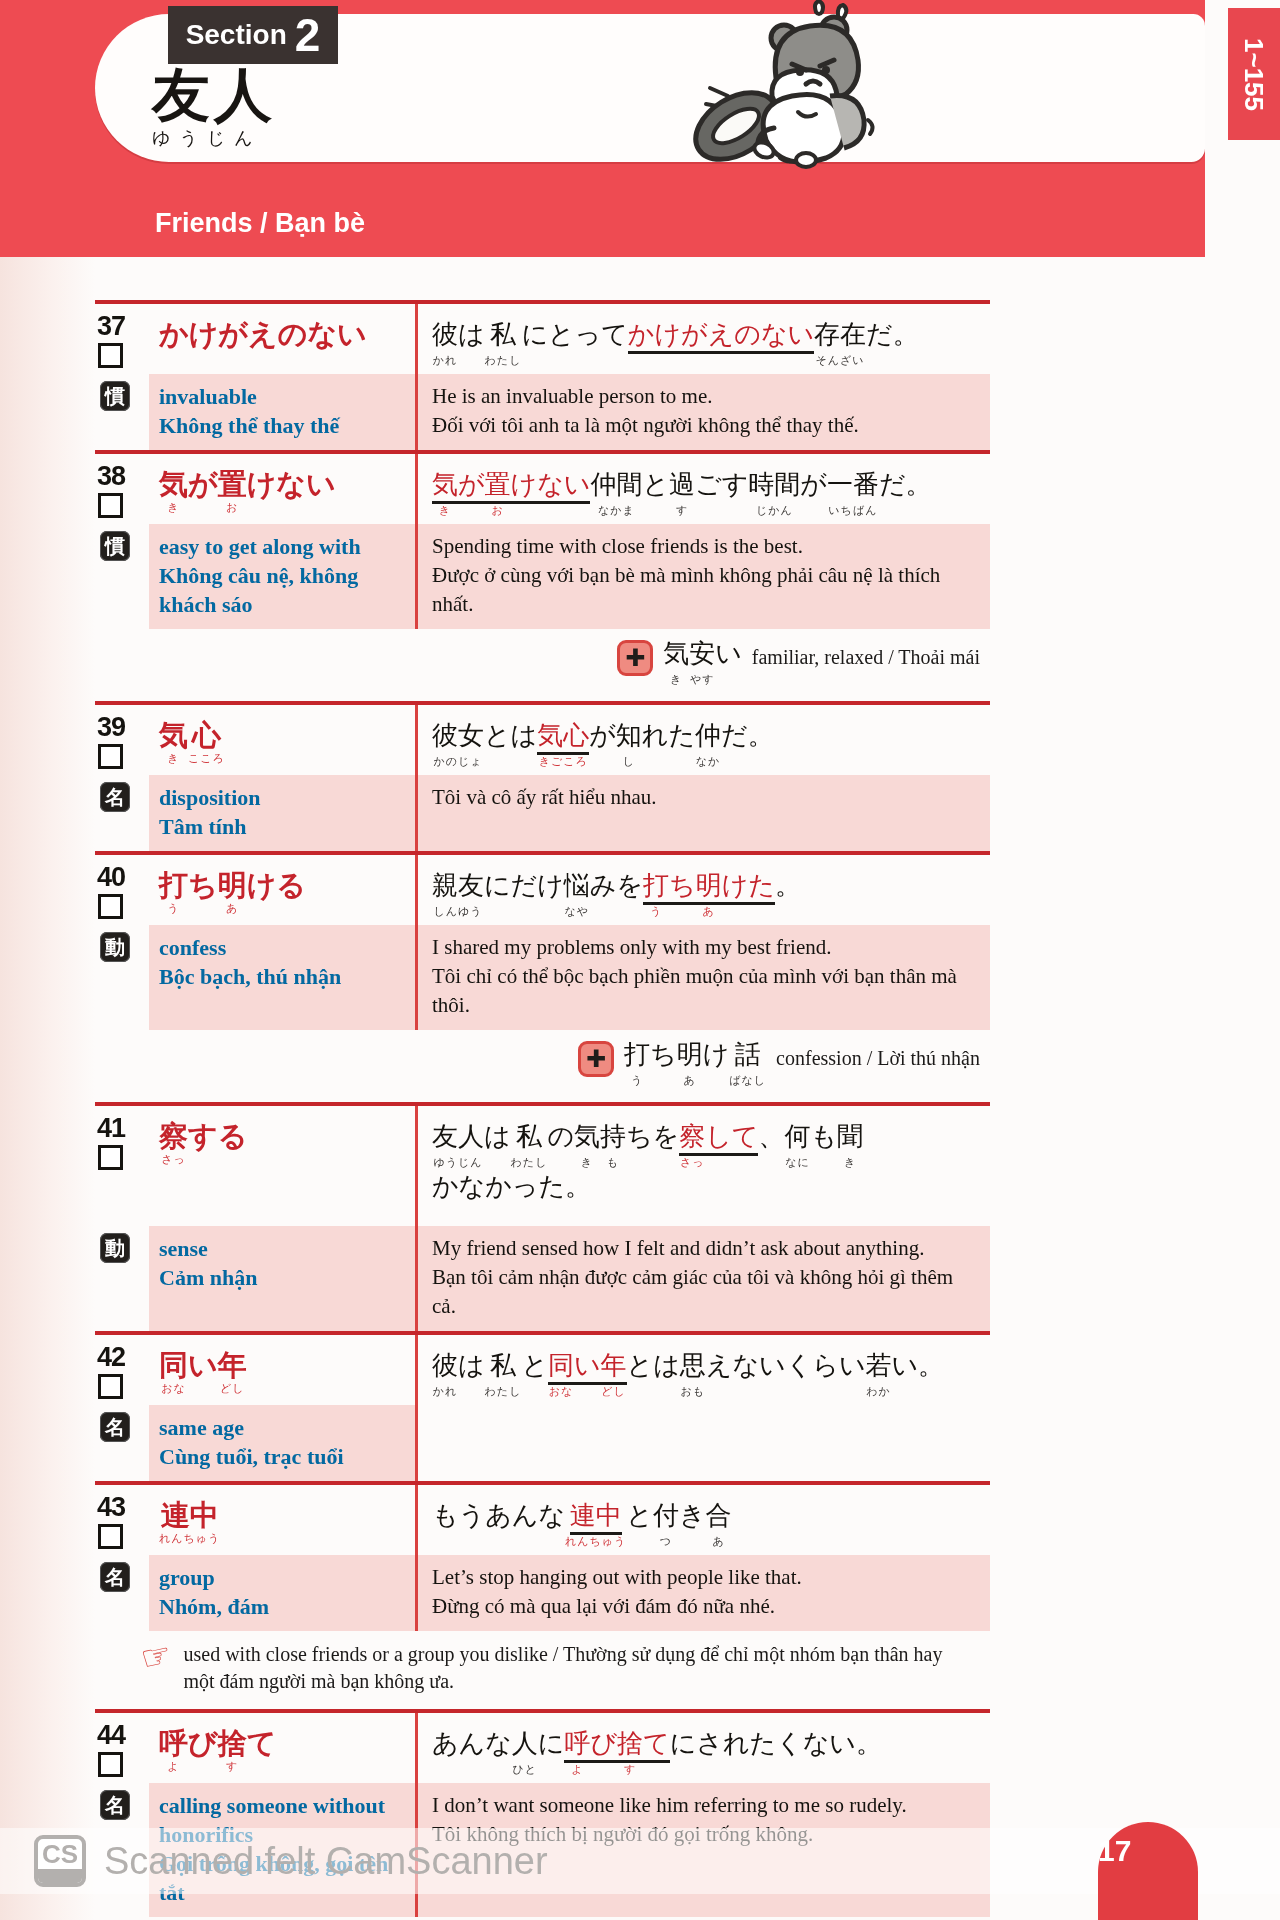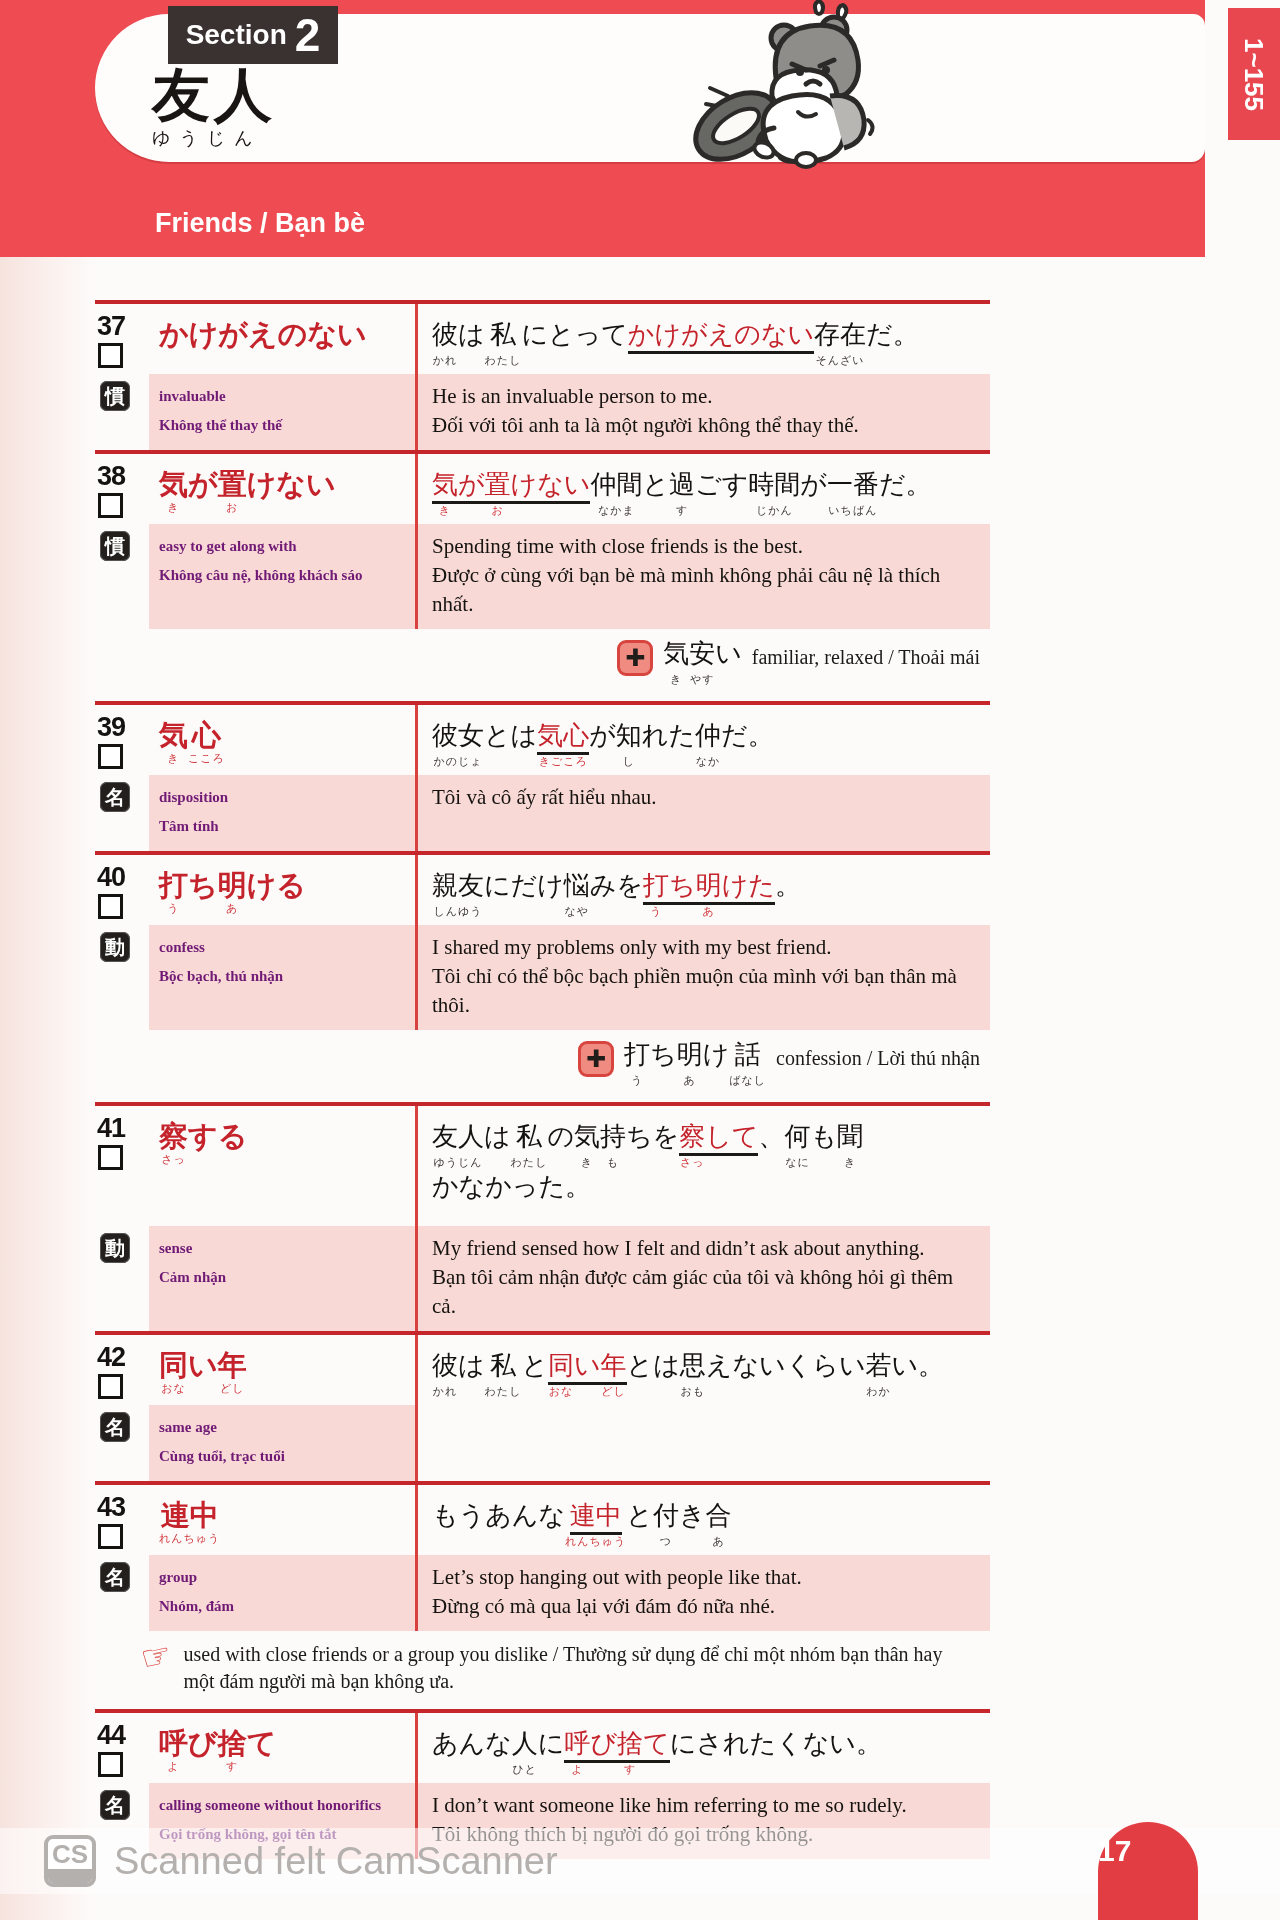--- a/index.html
+++ b/index.html
@@ -44,21 +44,21 @@
   .badge { width:30px; height:30px; margin:7px 0 0 5px; background:#221f1c; color:#fff; border-radius:7px;
     display:flex; align-items:center; justify-content:center;
     font-family:"DejaVu Sans",sans-serif; font-size:20px; font-weight:bold; box-shadow:inset 0 0 0 1px #555; }
   .e-term { grid-row:1; grid-column:2; padding:14px 4px 6px 10px; }
   .e-divider { grid-row:1 / 3; grid-column:3; background:#d9413f; }
   .e-example { grid-row:1; grid-column:4; padding:14px 4px 6px 14px; }
   .e-meaning { grid-row:2; grid-column:2; background:#f8d9d6; padding:8px 8px 10px 10px; }
   .e-trans { grid-row:2; grid-column:4; background:#f8d9d6; padding:8px 8px 10px 14px; }
   .e-note { grid-row:3; grid-column:1 / 5; padding:8px 6px 14px 8px; }
 
-  .m-en,.m-vi { font-weight:bold; font-size:15px; line-height:29px; color:#701a75; }
+  .m-en,.m-vi { font-weight:bold; font-size:22px; line-height:29px; color:#0369a1; }
   .t-en,.t-vi { font-size:21px; line-height:29px; color:#15130f; }
 
   
   .seg { display:inline-flex; flex-direction:column; align-items:center; vertical-align:top;
     font-family:"DejaVu Sans",sans-serif; }
   .seg-main { font-size:26px; line-height:33px; white-space:pre; border-bottom:3px solid transparent; color:#15130f; }
   .seg-ruby { font-size:11px; line-height:14px; height:14px; white-space:pre; color:#3a3735; letter-spacing:1px; }
   .hl .seg-main { color:#c4232b; border-bottom:3px solid #1c1a17; }
   .hl .seg-ruby { color:#d0353a; }
   .e-term .seg-main { font-size:29px; font-weight:bold; color:#c4232b; border-bottom:none; }
@@ -71,21 +71,21 @@
     display:flex; align-items:center; justify-content:center;
     font-family:"DejaVu Sans",sans-serif; font-size:24px; font-weight:bold; }
   .note-word .seg-main { font-size:26px; }
   .note-gloss { font-size:20px; line-height:26px; margin-top:7px; }
   .thumb-note { display:flex; align-items:flex-start; gap:12px; padding-left:38px; padding-right:10px; }
   .thumb-icon { color:#d8453f; font-family:"DejaVu Sans",sans-serif; font-size:34px; line-height:34px; transform:rotate(-12deg); }
   .thumb-text { font-size:20px; line-height:27px; padding-top:2px; }
 
   
   .watermark { position:absolute; left:0; bottom:26px; width:100%; height:66px;
-    display:flex; align-items:center; gap:18px; padding-left:44px;
+    display:flex; align-items:center; gap:18px; padding-left:34px;
     background:rgba(255,255,255,.55); }
   .cs-logo { width:52px; height:52px; border:4px solid #b3b0ae; border-radius:9px; background:#fff;
     display:flex; flex-direction:column; align-items:center; justify-content:flex-start; overflow:hidden; }
   .cs-logo .cs-text { color:#b3b0ae; font-family:"Liberation Sans","DejaVu Sans",sans-serif;
     font-weight:bold; font-size:26px; line-height:30px; }
   .cs-logo .cs-bar { width:100%; flex:1; background:#b3b0ae; }
   .watermark-text { color:#b3b0ae; font-family:"Liberation Sans","DejaVu Sans",sans-serif; font-size:38px; }
   .page-num { position:absolute; left:1098px; top:1822px; width:100px; height:98px;
     background:#e23d42; border-radius:50px 50px 0 0; display:flex; justify-content:flex-start;
     padding-top:12px; color:#fff; font-family:"Liberation Sans","DejaVu Sans",sans-serif;

